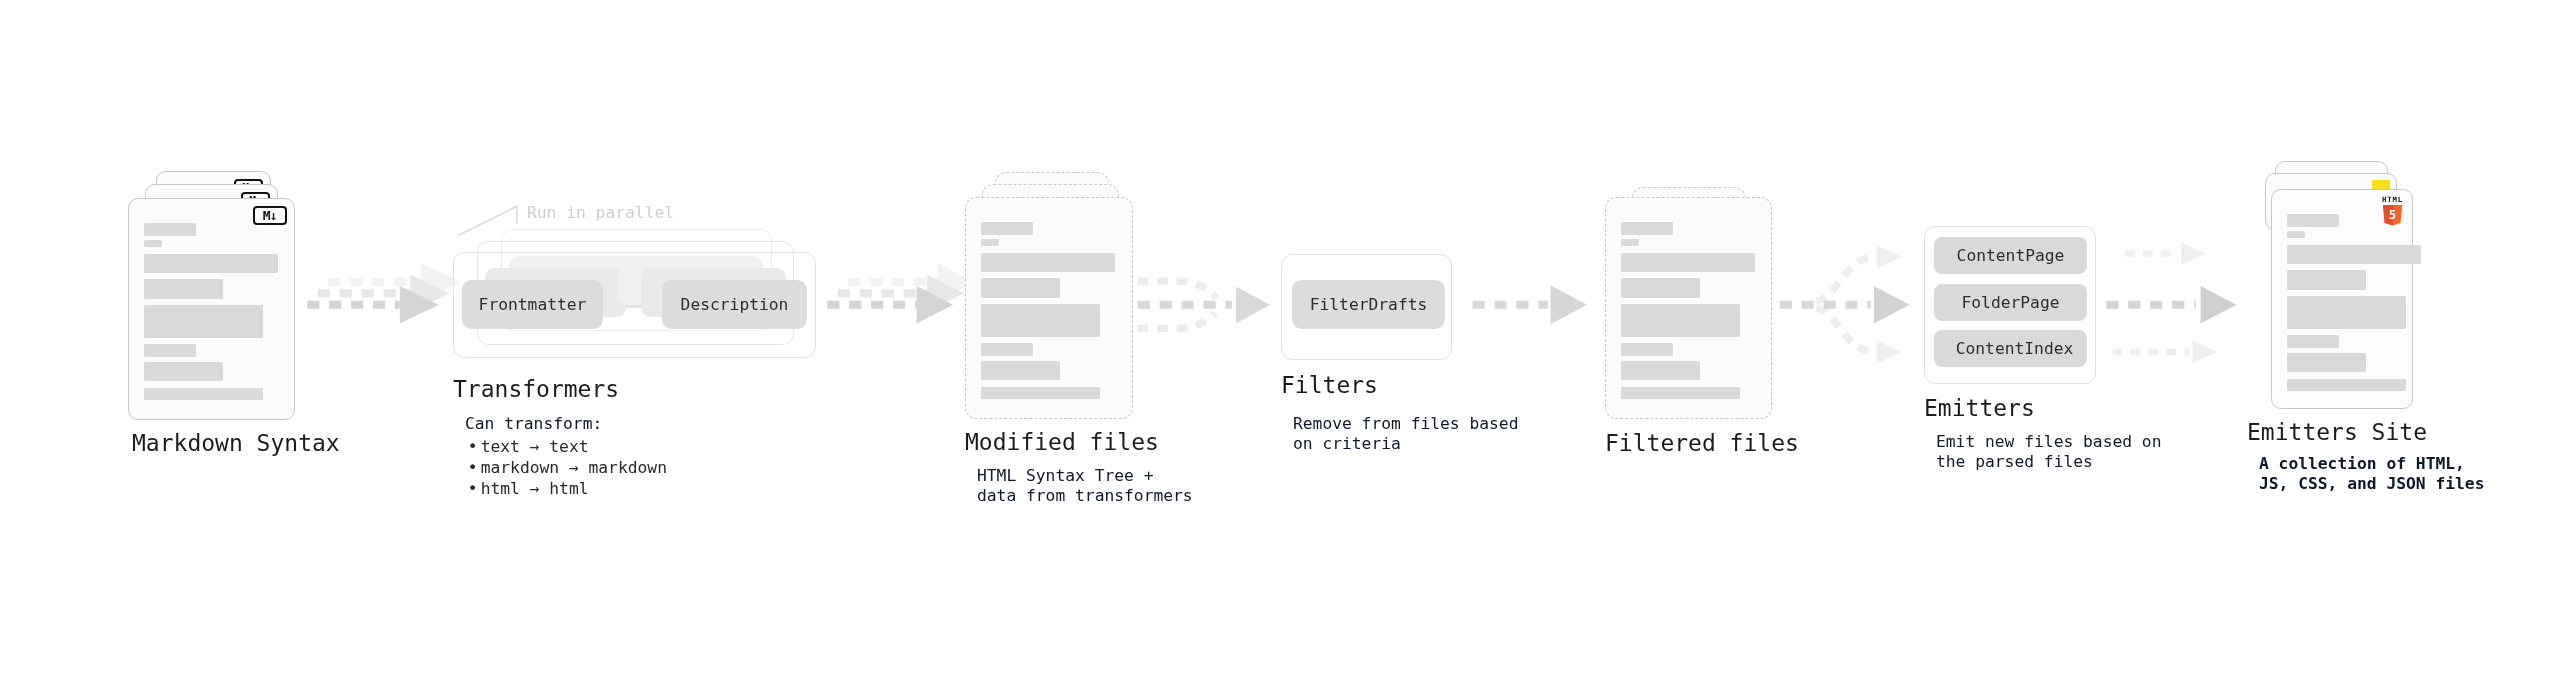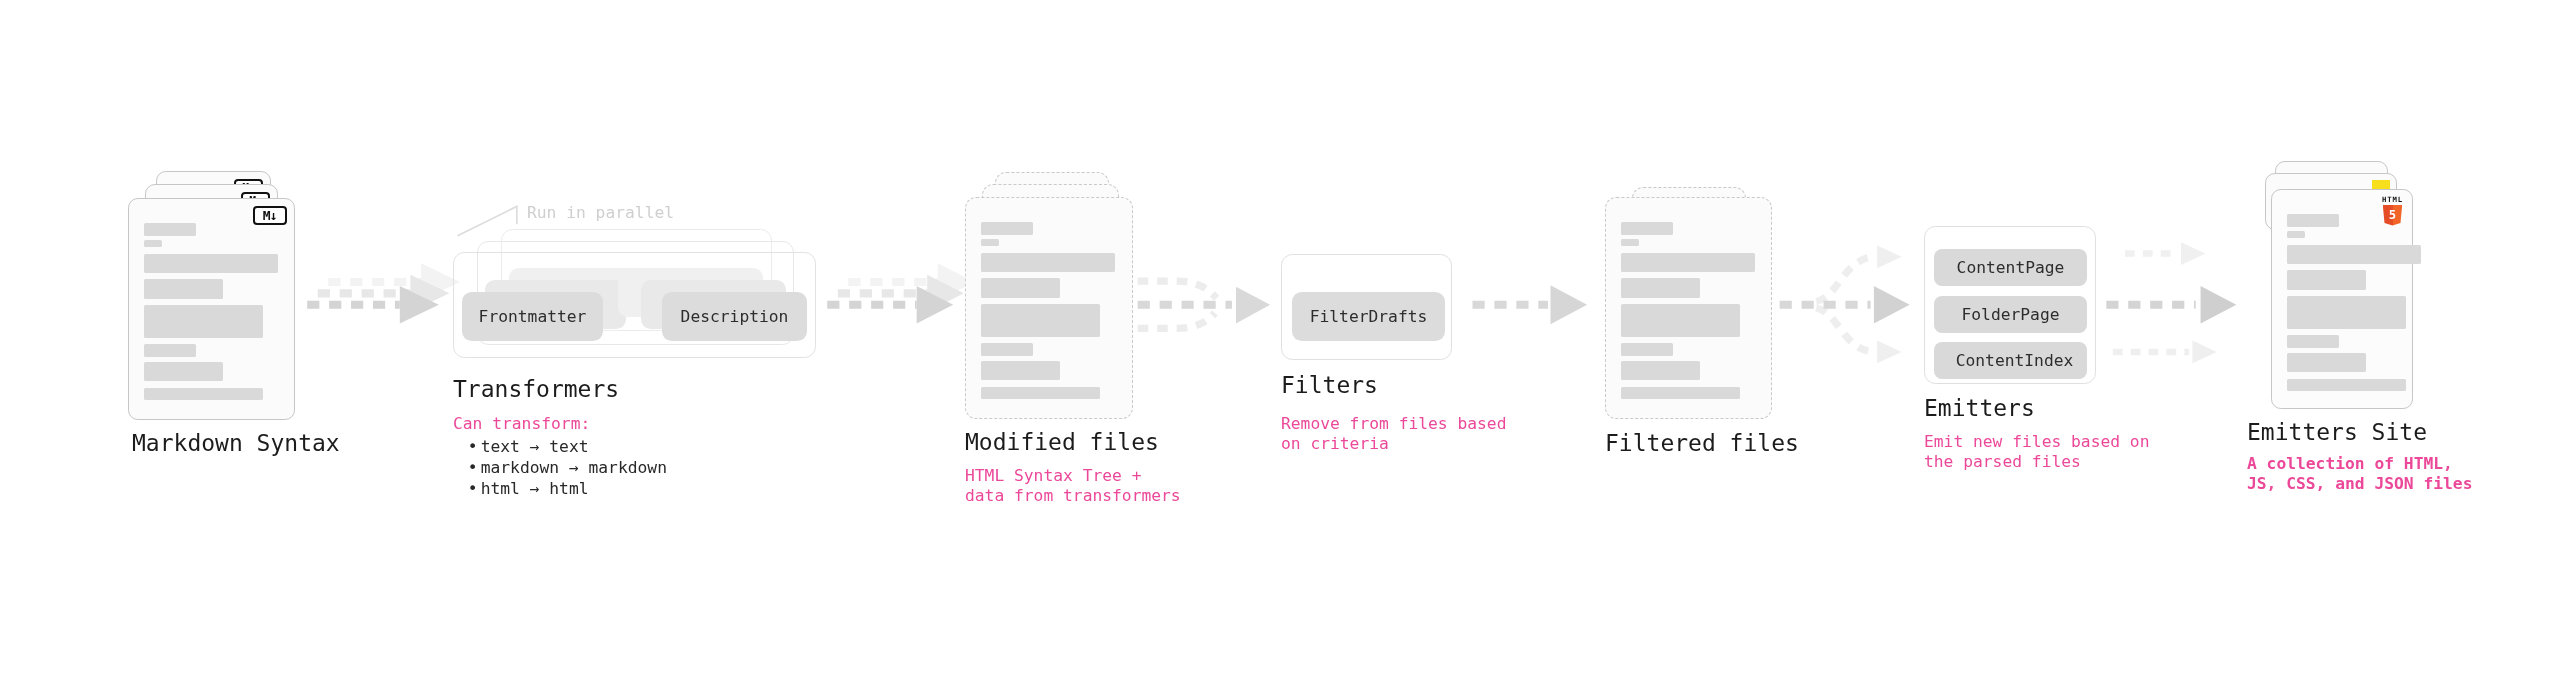--- a/index.html
+++ b/index.html
@@ -11,26 +11,26 @@
   .doc-bars{position:absolute;left:14.6px;top:24.4px;}
   .bar{background:#d9d9d9;border-radius:1.6px;}
   
   .md-badge{position:absolute;top:6.5px;right:7.3px;width:34px;height:19.5px;background:#ffffff;
             border:2.4px solid #111111;border-radius:4.1px;display:flex;align-items:center;justify-content:center;
             font-weight:bold;font-size:13px;color:#111111;box-sizing:border-box;letter-spacing:-0.8px;}
   .md-badge.small{width:29px;height:18px;font-size:11.4px;}
   
   .outline{position:absolute;border:1.6px solid #e2e2e2;border-radius:11.4px;background:transparent;box-sizing:border-box;}
   .pill{position:absolute;background:#dcdcdc;border-radius:9.8px;display:flex;align-items:center;justify-content:center;
-        font-size:16.3px;color:#2d2d2d;box-sizing:border-box;white-space:nowrap;margin-top:12px;}
+        font-size:16.3px;color:#2d2d2d;box-sizing:border-box;white-space:nowrap;}
   .pill.ghost1{background:#e9e9e9;}
   .pill.ghost2{background:#f0f0f0;}
   
   .stage-title{position:absolute;font-size:23px;line-height:24.4px;color:#1c1c1c;white-space:nowrap;}
-  .stage-sub{position:absolute;font-size:16.3px;line-height:20.3px;color:#ec4899;white-space:nowrap;}
+  .stage-sub{position:absolute;font-size:16.3px;line-height:20.3px;color:#0f172a;white-space:nowrap;margin-left:12px;}
   .annotation{position:absolute;font-size:16.3px;color:#cfcfcf;white-space:nowrap;}
   .bullets{position:absolute;font-size:16.3px;line-height:21px;color:#282828;white-space:nowrap;}
   .bullets .li{display:flex;}
   .bullets .dot{width:16.3px;text-align:center;padding-left:11.4px;}
   
   .css-badge{position:absolute;top:13px;right:7.3px;width:18px;text-align:left;}
   .css-badge .txt{font-size:7.3px;font-weight:bold;color:#111;line-height:7.3px;}
   .css-badge .bar-blue{height:3.3px;width:16.3px;margin:0.8px auto 0;background:#2862e9;}
   .js-badge{position:absolute;top:5.7px;right:6.5px;width:18px;height:10.6px;background:#f7df1e;}
   .html5-badge{position:absolute;top:5.7px;right:9px;width:21px;text-align:center;}

